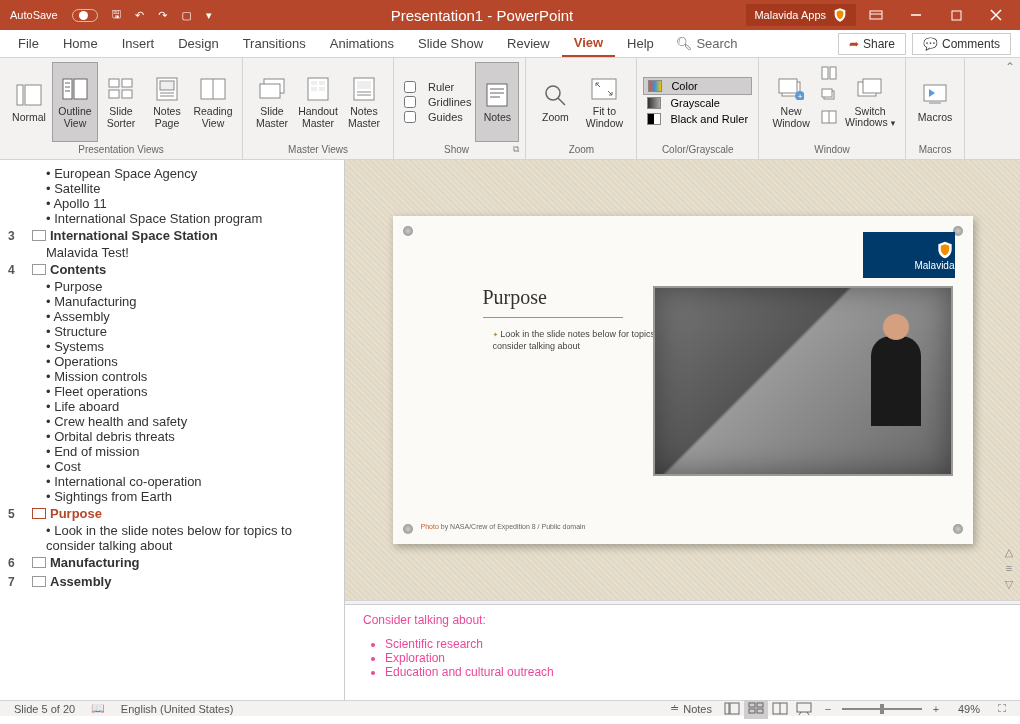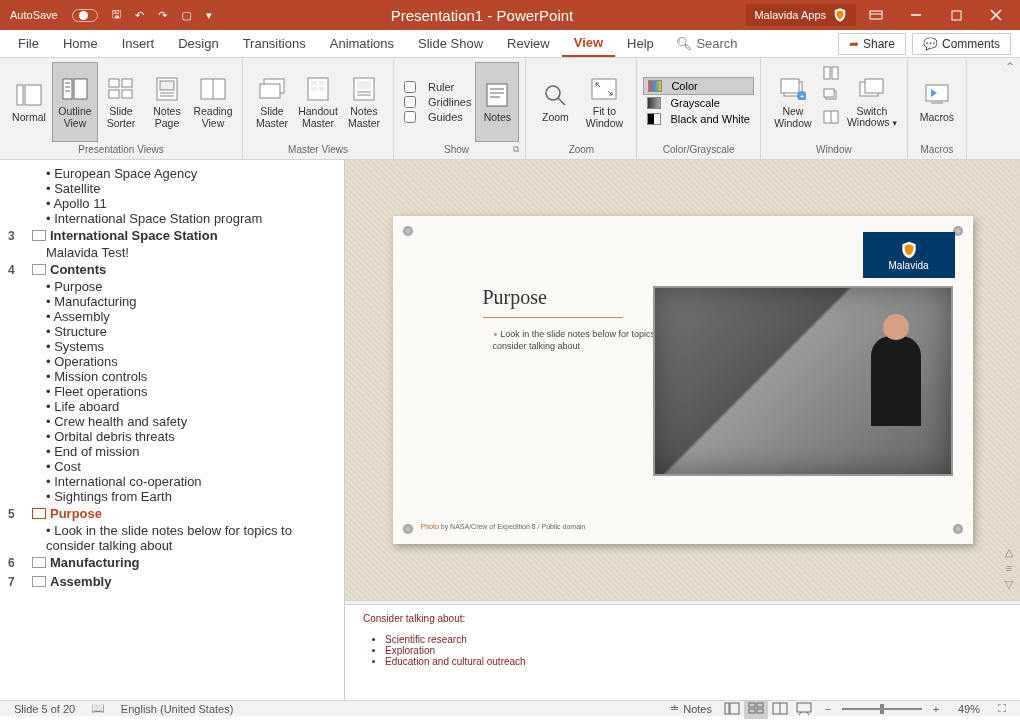--- a/index.html
+++ b/index.html
@@ -39,33 +39,33 @@
 .outline .num { position:absolute; left:4px; color:#555; font-size:12px; }
 .outline .slide-title { position:relative; font-weight:600; padding:2px 0 2px 28px; display:flex; align-items:center; gap:4px; }
 .outline .slide-title.sel { color:#b7472a; }
 .outline .thumb { width:14px; height:11px; border:1px solid #999; background:#fff; display:inline-block; }
 .outline .sub { padding-left:42px; font-size:13px; }
 .outline .bullet::before { content:"• "; }
 .canvaswrap { flex:1; background:#e8e1d0; position:relative; display:flex; flex-direction:column; }
 .slidearea { flex:1; display:flex; align-items:center; justify-content:center; overflow:hidden; position:relative; background:repeating-linear-gradient(45deg,#e0d8c4,#e0d8c4 2px,#e6dfcd 2px,#e6dfcd 4px); }
 .slide { width:580px; height:328px; background:#fbfaf6; box-shadow:2px 3px 8px rgba(0,0,0,.3); position:relative; padding:22px; }
 .slide .corner { position:absolute; width:10px; height:10px; border-radius:50%; background:radial-gradient(circle,#ccc,#888); }
-.slide .logo { position:absolute; top:16px; right:18px; width:92px; height:46px; background:#003a6b; color:#fff; display:flex; flex-direction:column; align-items:center; justify-content:center; font-size:10px; }
+.slide .logo { position:absolute; top:16px; right:18px; width:92px; height:46px; background:#003a6b; color:#fff; display:flex; flex-direction:column; align-items:flex-end; justify-content:center; font-size:10px; }
 .slide h2 { font-family:Georgia,serif; font-weight:400; font-size:20px; color:#333; margin:48px 0 8px 68px; }
 .slide hr { width:140px; margin-left:68px; border:none; border-top:1px solid #b89050; }
 .slide .body { font-size:9px; color:#444; width:180px; margin:10px 0 0 78px; line-height:1.35; }
 .slide .body::before { content:"✦ "; color:#b89050; font-size:7px; }
 .slide .photo { position:absolute; top:70px; right:20px; width:300px; height:190px; background:linear-gradient(135deg,#777 0%,#555 40%,#999 41%,#666 100%); border:2px solid #999; box-shadow:inset 0 0 30px rgba(0,0,0,.4); display:flex; align-items:center; justify-content:flex-end; padding-right:30px; }
 .slide .photo .person { width:50px; height:90px; background:#1a1a1a; border-radius:20px 20px 0 0; position:relative; }
 .slide .photo .person::before { content:""; position:absolute; top:-22px; left:12px; width:26px; height:26px; background:#d4a080; border-radius:50%; }
 .slide .credit { position:absolute; bottom:14px; left:28px; font-size:7px; color:#666; }
 .slide .credit a { color:#c06030; }
 .scrollctl { position:absolute; right:2px; bottom:8px; display:flex; flex-direction:column; gap:2px; }
 .scrollctl span { width:18px; height:14px; color:#888; text-align:center; cursor:pointer; font-size:11px; }
-.notes { height:96px; background:#fff; border-top:1px solid #ccc; padding:8px 18px; font-size:10px; color:#7f1d1d; overflow:hidden; }
+.notes { height:96px; background:#fff; border-top:1px solid #ccc; padding:8px 18px; font-size:12px; color:#ec4899; overflow:hidden; }
 .notes ul { margin:10px 0 0 22px; }
 .splitter { height:4px; background:#f3f2f1; border-top:1px solid #d4d4d4; cursor:ns-resize; }
 .statusbar { height:16px; background:#f3f2f1; border-top:1px solid #d4d4d4; display:flex; align-items:center; font-size:11px; color:#555; padding:0 6px; }
 .statusbar .seg { padding:0 8px; display:flex; align-items:center; gap:4px; }
 .statusbar .spacer { flex:1; }
 .statusbar .viewbtn { width:24px; height:20px; display:flex; align-items:center; justify-content:center; cursor:pointer; color:#666; }
 .statusbar .viewbtn.on { background:#d0cece; }
 .zoom { display:flex; align-items:center; gap:2px; }
 .zoom .track { width:80px; height:2px; background:#888; position:relative; }
 .zoom .track b { position:absolute; top:-4px; left:38px; width:4px; height:10px; background:#888; }
@@ -304,21 +304,21 @@
       <div class="clrrow" style="background:#d0cece;border:1px solid #a0a0a0">
             <span class="sw" style="background:linear-gradient(90deg,#e74c3c,#3498db,#f1c40f)"></span>
             <span>Color</span>
           </div>
       <div class="clrrow">
             <span class="sw" style="background:linear-gradient(90deg,#333,#aaa)"></span>
             <span>Grayscale</span>
           </div>
       <div class="clrrow">
             <span class="sw" style="background:linear-gradient(90deg,#000 50%,#fff 50%)"></span>
-            <span>Black and White</span>
+            <span>Black and Ruler</span>
           </div>
     </div>
       </div>
     <div class="lbl">Color/Grayscale</div>
   </div>
   <div class="group">
     <div class="row">
       <div class="bigbtn" style="width:52px">
           <div class="ico">
             <svg width="26" height="22">

